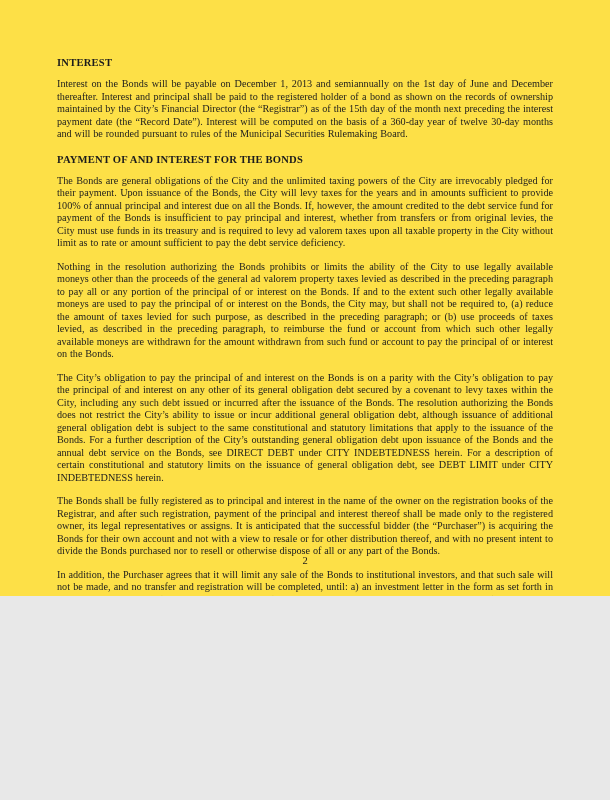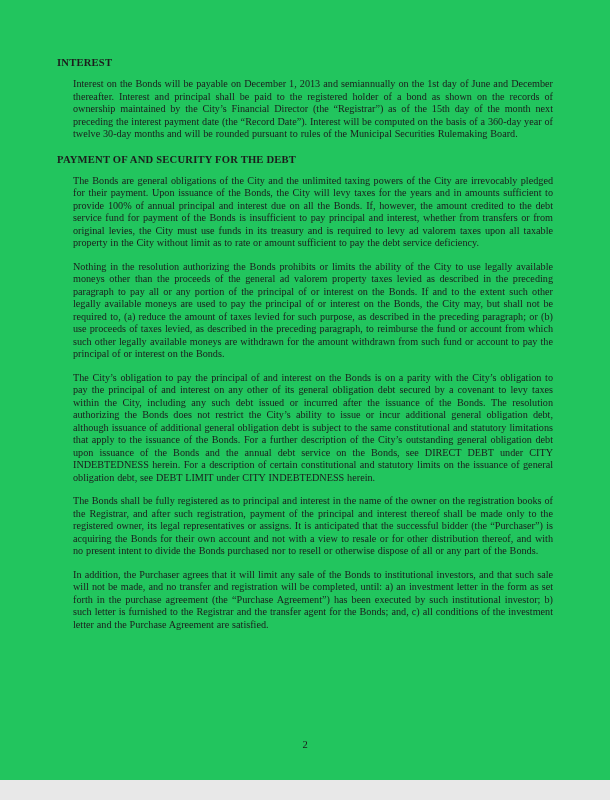--- a/index.html
+++ b/index.html
@@ -3,23 +3,23 @@
 <meta charset="utf-8">
 <style>
   html, body {
     margin: 0;
     padding: 0;
     background: #e8e8e8;
   }
   .page {
     position: relative;
     width: 610px;
-    height: 780px;
+    height: 596px;
     margin: 0 auto;
-    background: #22c55e;
+    background: #fde047;
     font-family: "Liberation Serif", serif;
     color: #1c1c1c;
     overflow: hidden;
     box-sizing: border-box;
   }
   .content {
     padding: 57px 57px 0 57px;
   }
   .heading {
     font-size: 10.6px;
@@ -28,21 +28,21 @@
     margin: 13px 0 10px 0;
     text-transform: none;
   }
   .heading.first {
     margin-top: 0;
   }
   .para {
     font-size: 10.2px;
     line-height: 12.5px;
     text-align: justify;
-    margin: 0 0 11px 16px;
+    margin: 0 0 11px 0;
     word-spacing: 0.3px;
   }
   .page-number {
     position: absolute;
     left: 0;
     right: 0;
     bottom: 30px;
     text-align: center;
     font-size: 10.5px;
     color: #1c1c1c;
@@ -50,21 +50,21 @@
 </style>
 </head>
 <body>
 
 <div class="page">
   <main class="content">
 
     <h2 class="heading first">INTEREST</h2>
     <p class="para">Interest on the Bonds will be payable on December 1, 2013 and semiannually on the 1st day of June and December thereafter.  Interest and principal shall be paid to the registered holder of a bond as shown on the records of ownership maintained by the City’s Financial Director (the “Registrar”) as of the 15th day of the month next preceding the interest payment date (the “Record Date”).  Interest will be computed on the basis of a 360-day year of twelve 30-day months and will be rounded pursuant to rules of the Municipal Securities Rulemaking Board.</p>
 
-    <h2 class="heading">PAYMENT OF AND SECURITY FOR THE DEBT</h2>
+    <h2 class="heading">PAYMENT OF AND INTEREST FOR THE BONDS</h2>
     <p class="para">The Bonds are general obligations of the City and the unlimited taxing powers of the City are irrevocably pledged for their payment.  Upon issuance of the Bonds, the City will levy taxes for the years and in amounts sufficient to provide 100% of annual principal and interest due on all the Bonds.  If, however, the amount credited to the debt service fund for payment of the Bonds is insufficient to pay principal and interest, whether from transfers or from original levies, the City must use funds in its treasury and is required to levy ad valorem taxes upon all taxable property in the City without limit as to rate or amount sufficient to pay the debt service deficiency.</p>
     <p class="para">Nothing in the resolution authorizing the Bonds prohibits or limits the ability of the City to use legally available moneys other than the proceeds of the general ad valorem property taxes levied as described in the preceding paragraph to pay all or any portion of the principal of or interest on the Bonds.  If and to the extent such other legally available moneys are used to pay the principal of or interest on the Bonds, the City may, but shall not be required to, (a) reduce the amount of taxes levied for such purpose, as described in the preceding paragraph; or (b) use proceeds of taxes levied, as described in the preceding paragraph, to reimburse the fund or account from which such other legally available moneys are withdrawn for the amount withdrawn from such fund or account to pay the principal of or interest on the Bonds.</p>
     <p class="para">The City’s obligation to pay the principal of and interest on the Bonds is on a parity with the City’s obligation to pay the principal of and interest on any other of its general obligation debt secured by a covenant to levy taxes within the City, including any such debt issued or incurred after the issuance of the Bonds.  The resolution authorizing the Bonds does not restrict the City’s ability to issue or incur additional general obligation debt, although issuance of additional general obligation debt is subject to the same constitutional and statutory limitations that apply to the issuance of the Bonds.  For a further description of the City’s outstanding general obligation debt upon issuance of the Bonds and the annual debt service on the Bonds, see DIRECT DEBT under CITY INDEBTEDNESS herein.  For a description of certain constitutional and statutory limits on the issuance of general obligation debt, see DEBT LIMIT under CITY INDEBTEDNESS herein.</p>
 
     <p class="para">The Bonds shall be fully registered as to principal and interest in the name of the owner on the registration books of the Registrar, and after such registration, payment of the principal and interest thereof shall be made only to the registered owner, its legal representatives or assigns.  It is anticipated that the successful bidder (the “Purchaser”) is acquiring the Bonds for their own account and not with a view to resale or for other distribution thereof, and with no present intent to divide the Bonds purchased nor to resell or otherwise dispose of all or any part of the Bonds.</p>
     <p class="para">In addition, the Purchaser agrees that it will limit any sale of the Bonds to institutional investors, and that such sale will not be made, and no transfer and registration will be completed, until: a) an investment letter in the form as set forth in the purchase agreement (the “Purchase Agreement”) has been executed by such institutional investor; b) such letter is furnished to the Registrar and the transfer agent for the Bonds; and, c) all conditions of the investment letter and the Purchase Agreement are satisfied.</p>
 
   </main>
 
   <div class="page-number">2</div>

